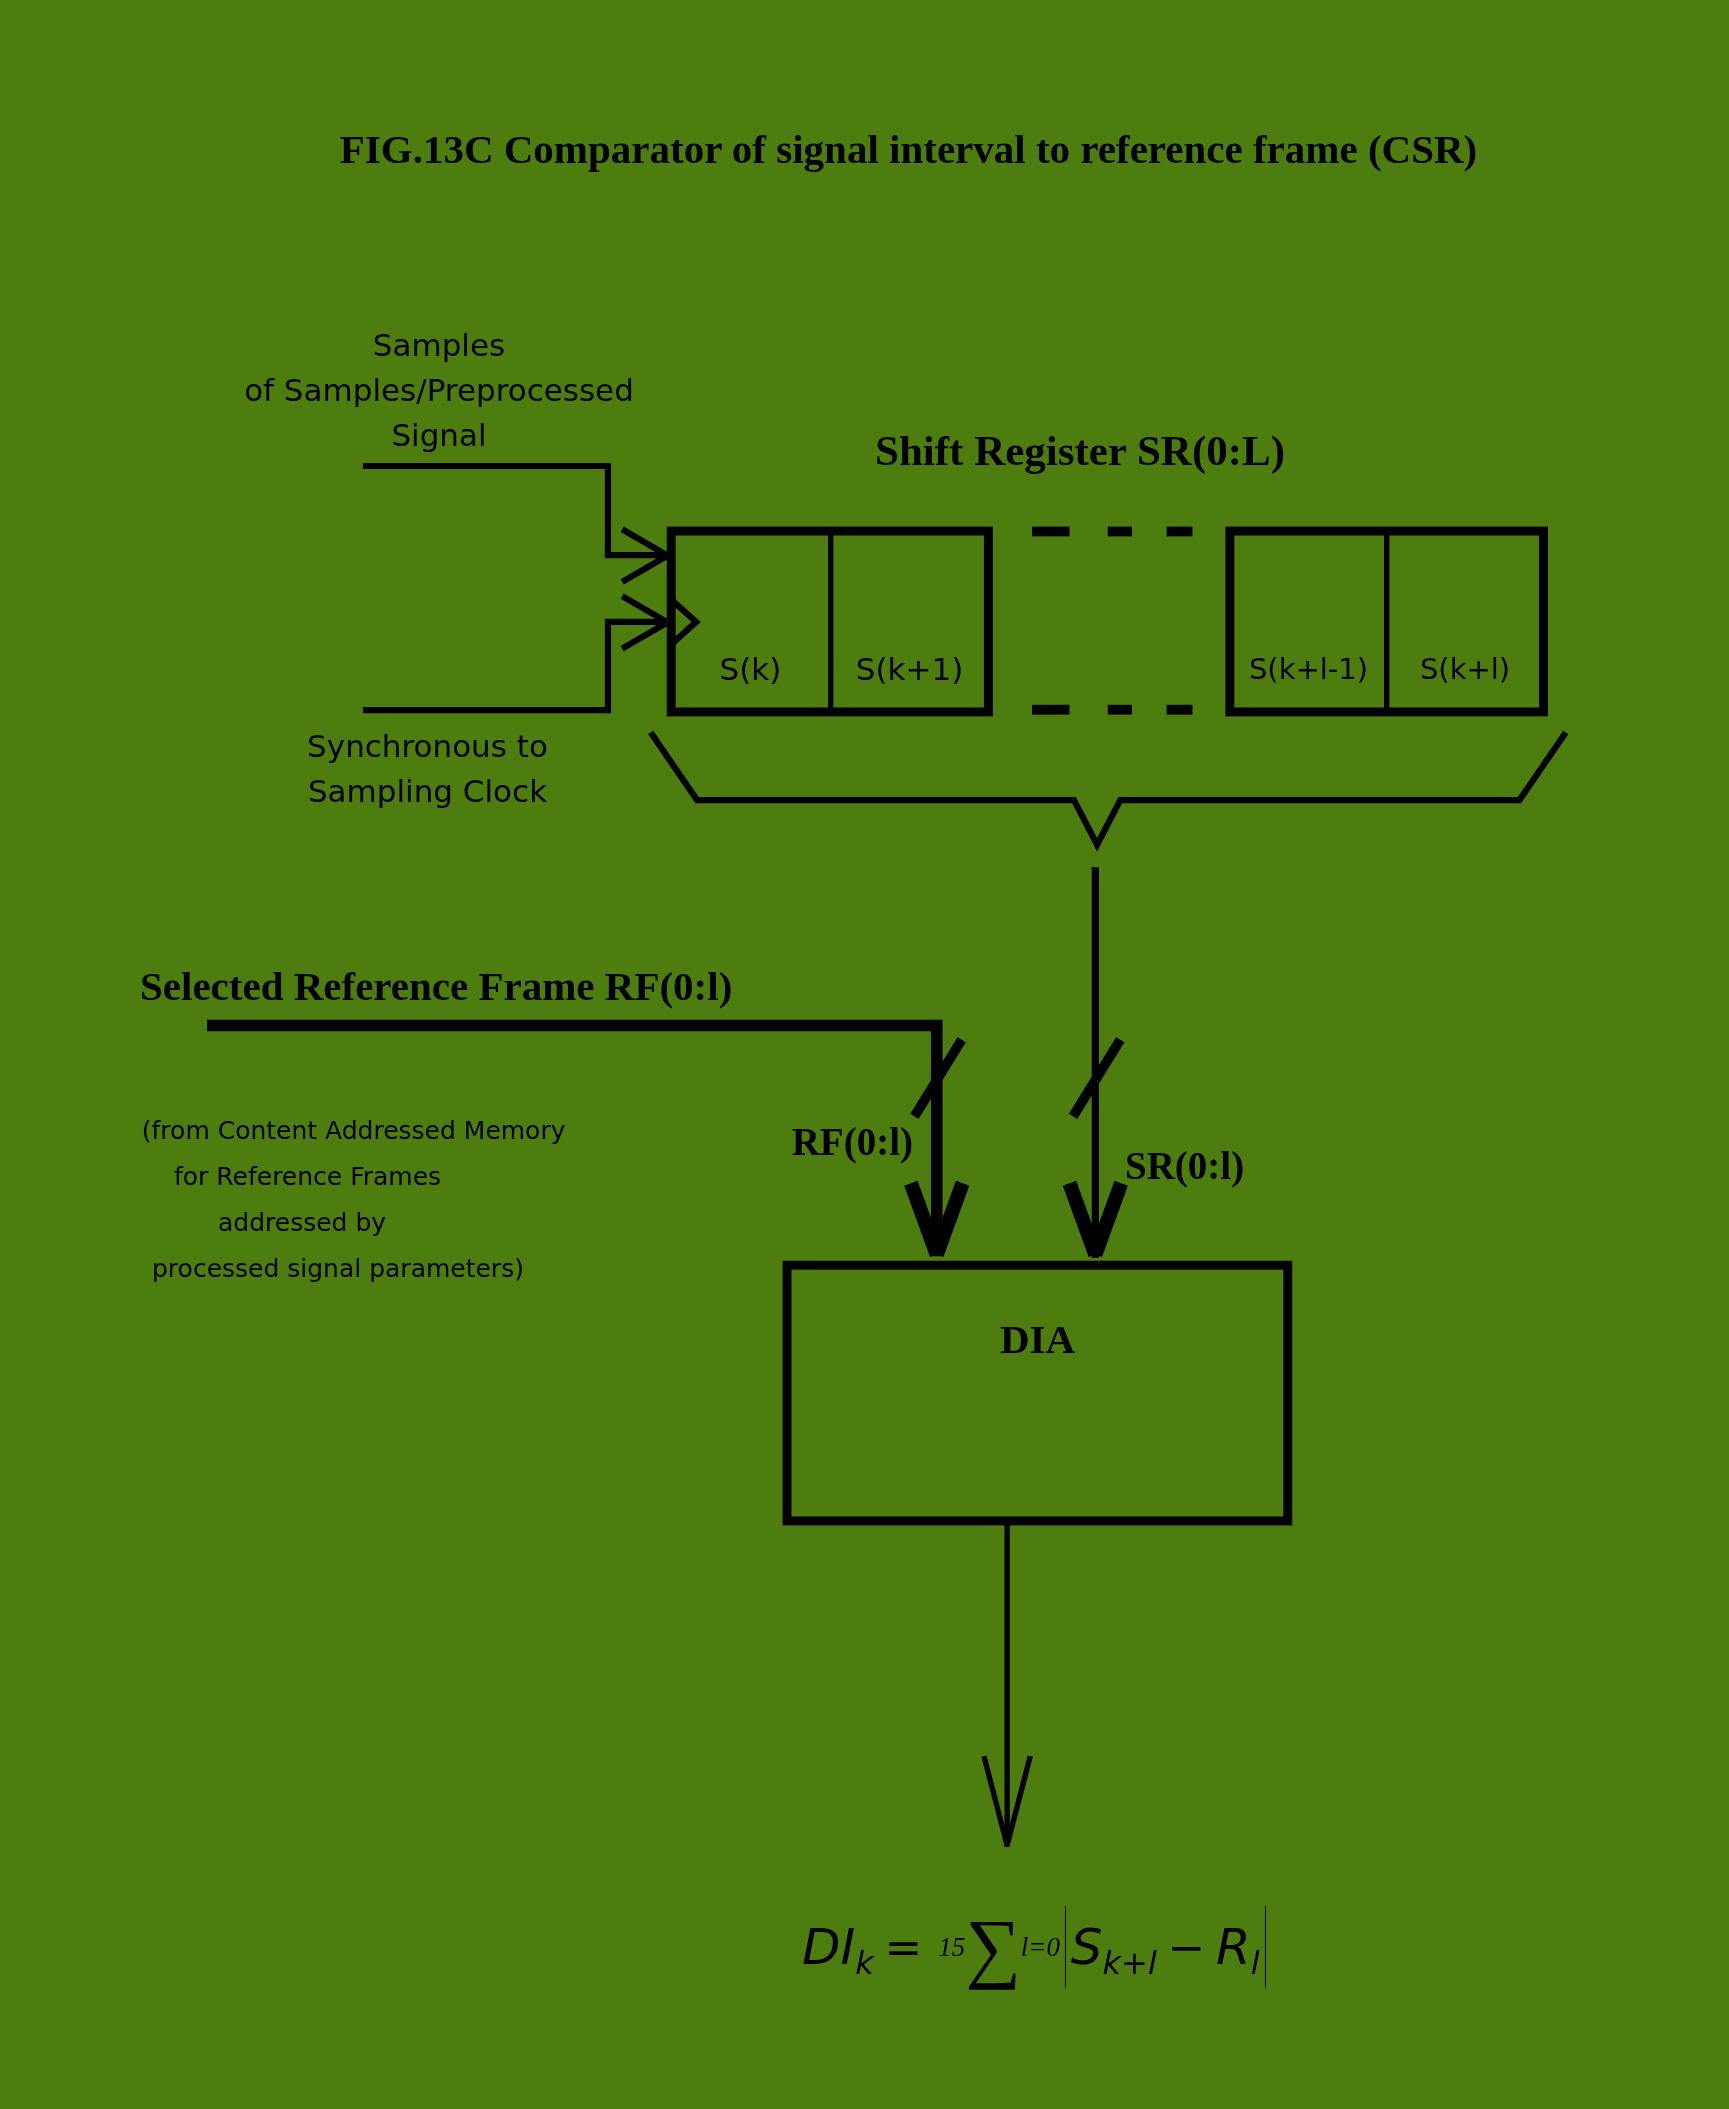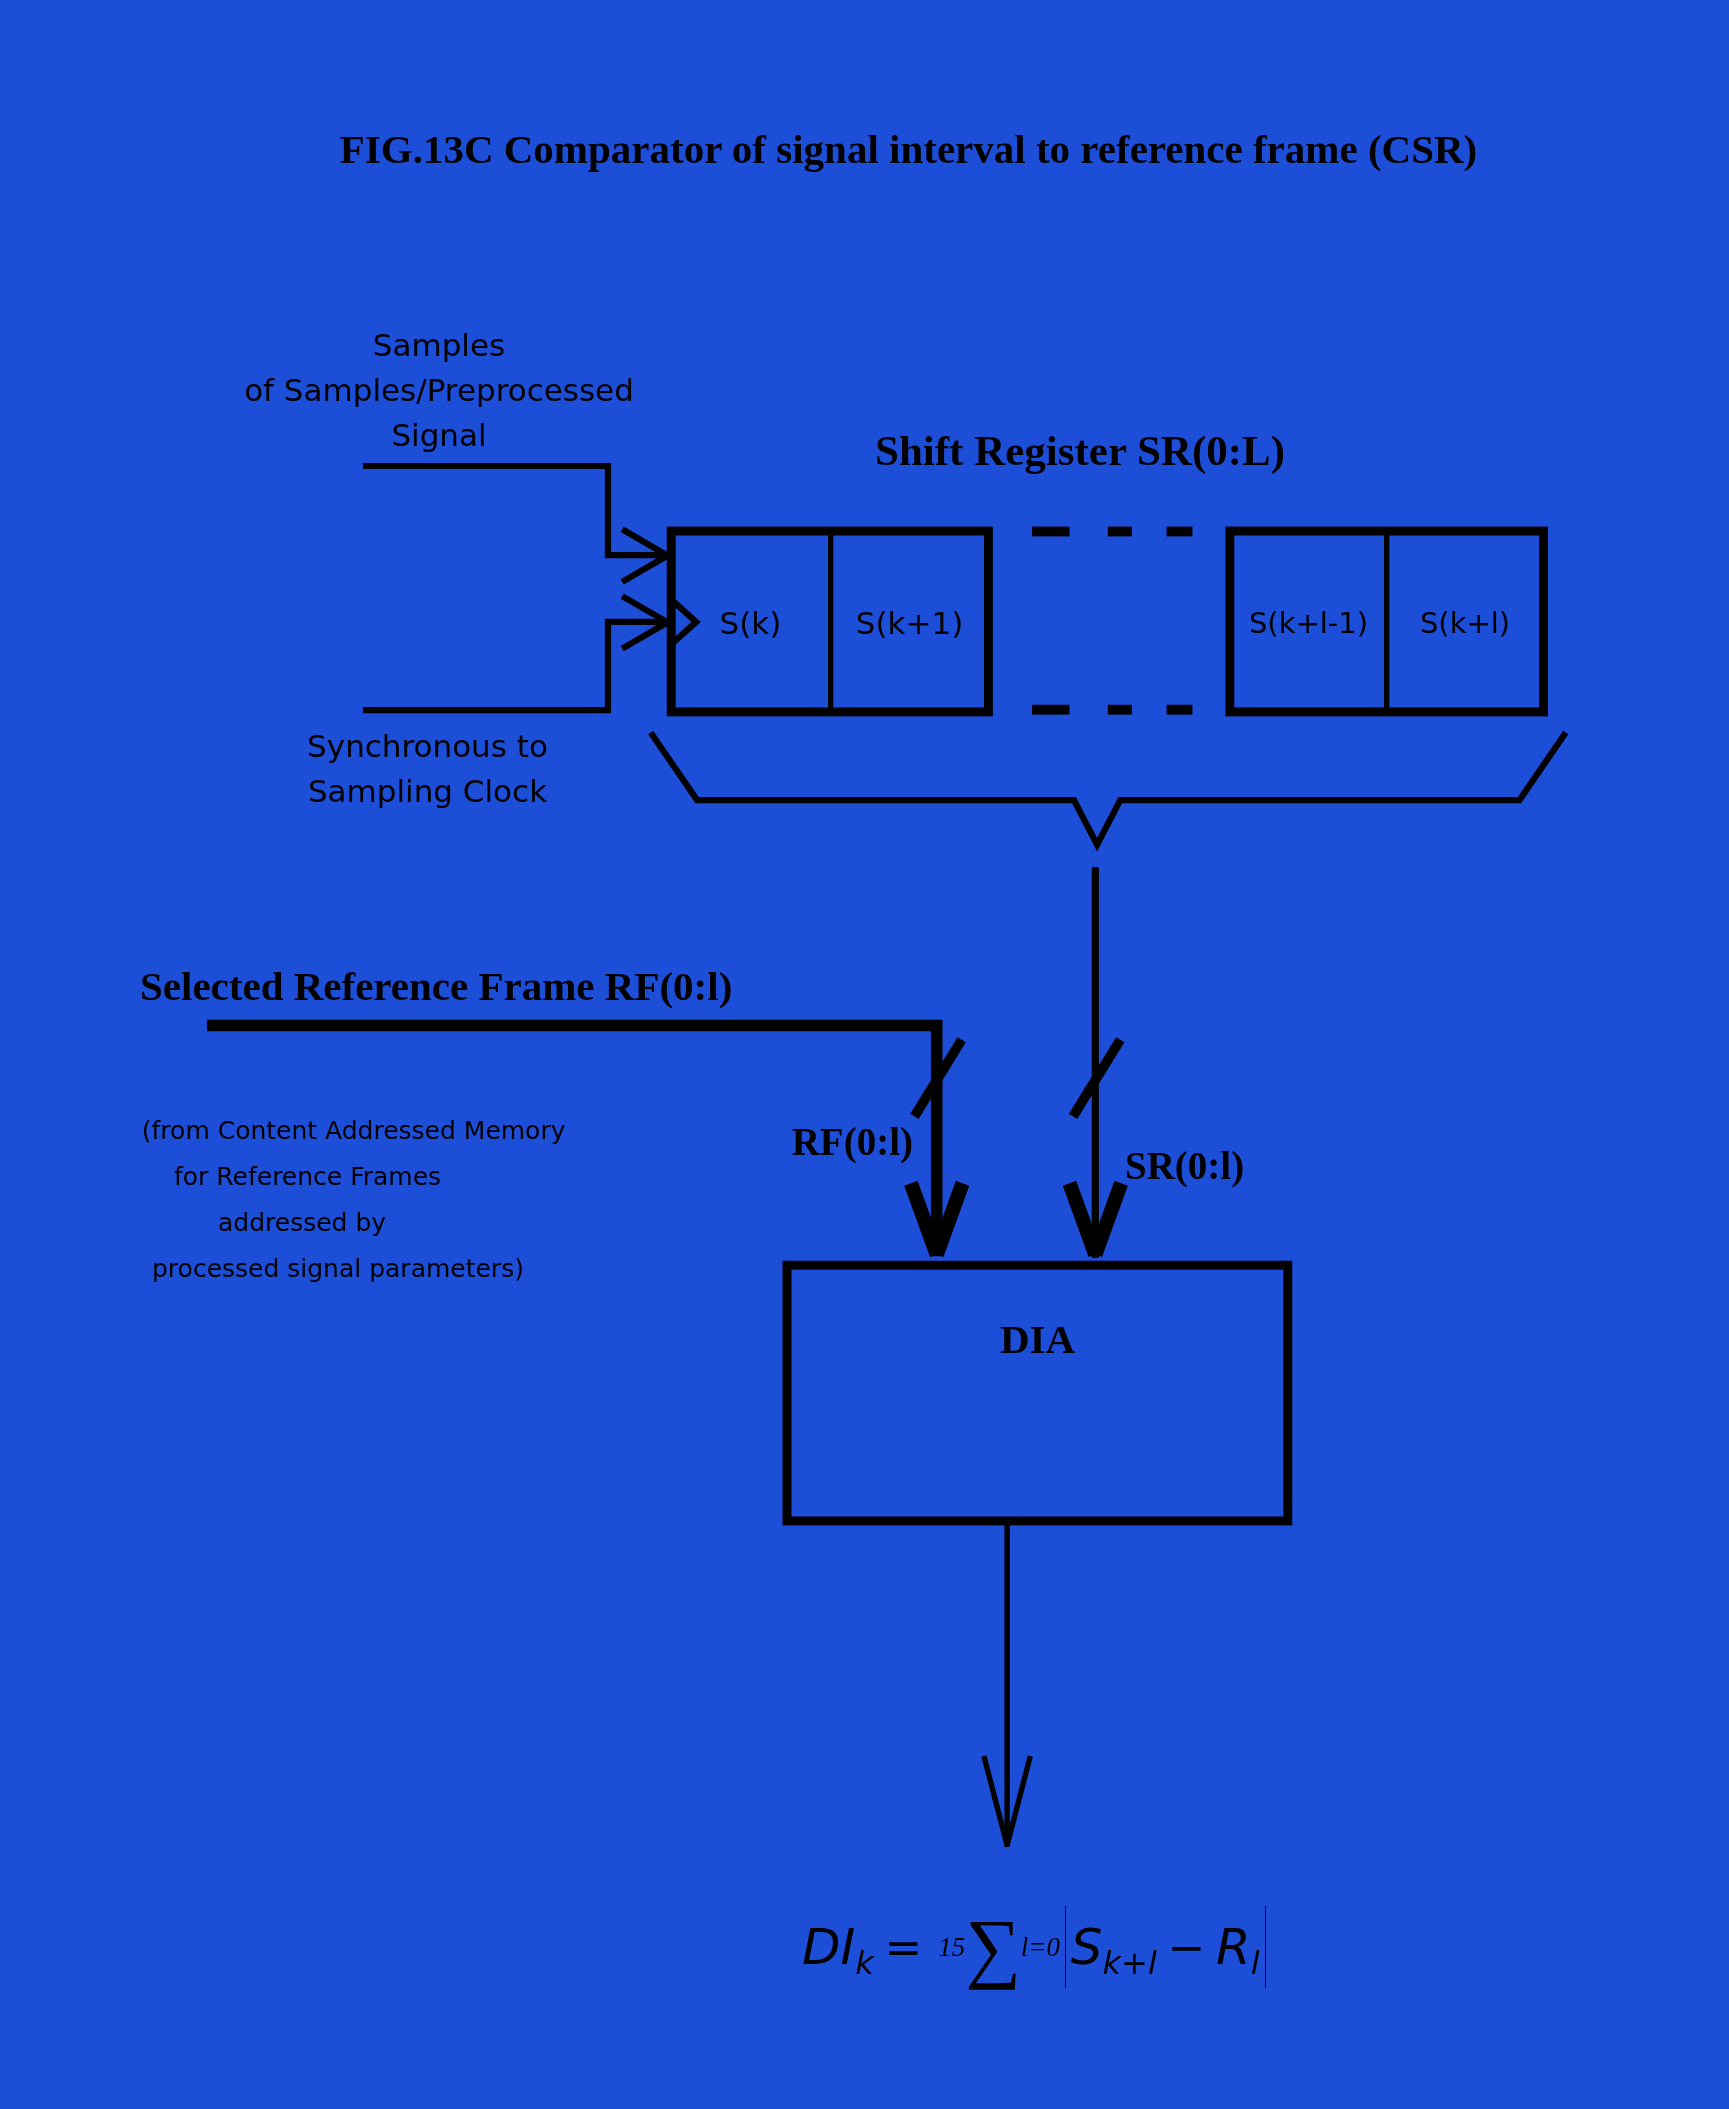--- a/index.html
+++ b/index.html
@@ -1,32 +1,33 @@
 <!DOCTYPE html>
 <html style="font-size:14.3px"><head>
 <meta charset="utf-8">
 <style>
   html,body{margin:0;padding:0;background:#ffffff;}
   #stage{
     position:relative;
     width:1730px;height:2109px;
-    background:#1d4ed8;
+    background:#4d7c0f;
     font-family:"DejaVu Sans", sans-serif;
     color:#000;
     overflow:hidden;
   }
   .abs{position:absolute;}
   .serifB{font-family:"Liberation Serif", serif;font-weight:bold;}
   .sans{font-family:"DejaVu Sans", sans-serif;font-weight:normal;}
   #linework{position:absolute;left:0;top:0;}
   .ctr{text-align:center;}
   .cell-label{
     position:absolute;
     display:flex;align-items:center;justify-content:center;
     font-size:31px;
+    margin-top:46px;
   }
   .dia-line{line-height:66px;}
   .note-line{line-height:46px;white-space:nowrap;}
   
   #formula{
     position:absolute;left:802px;top:1858px;width:463px;height:178px;
     display:flex;align-items:center;justify-content:center;
     font-style:italic;
   }
   .f-var{font-family:"DejaVu Sans", sans-serif;font-style:italic;font-size:50px;line-height:1;}

